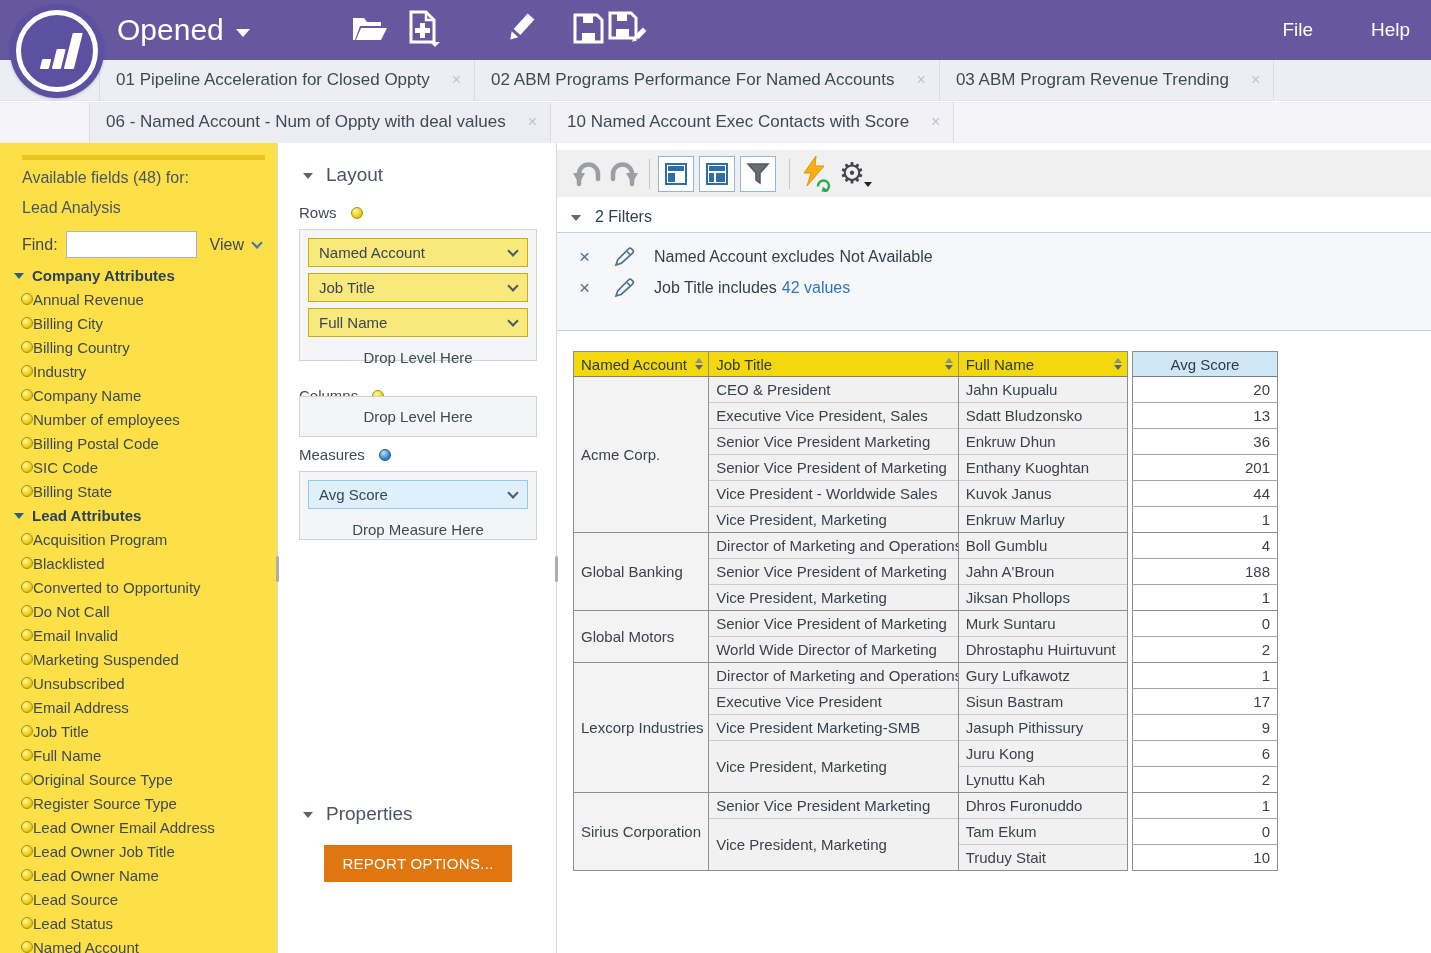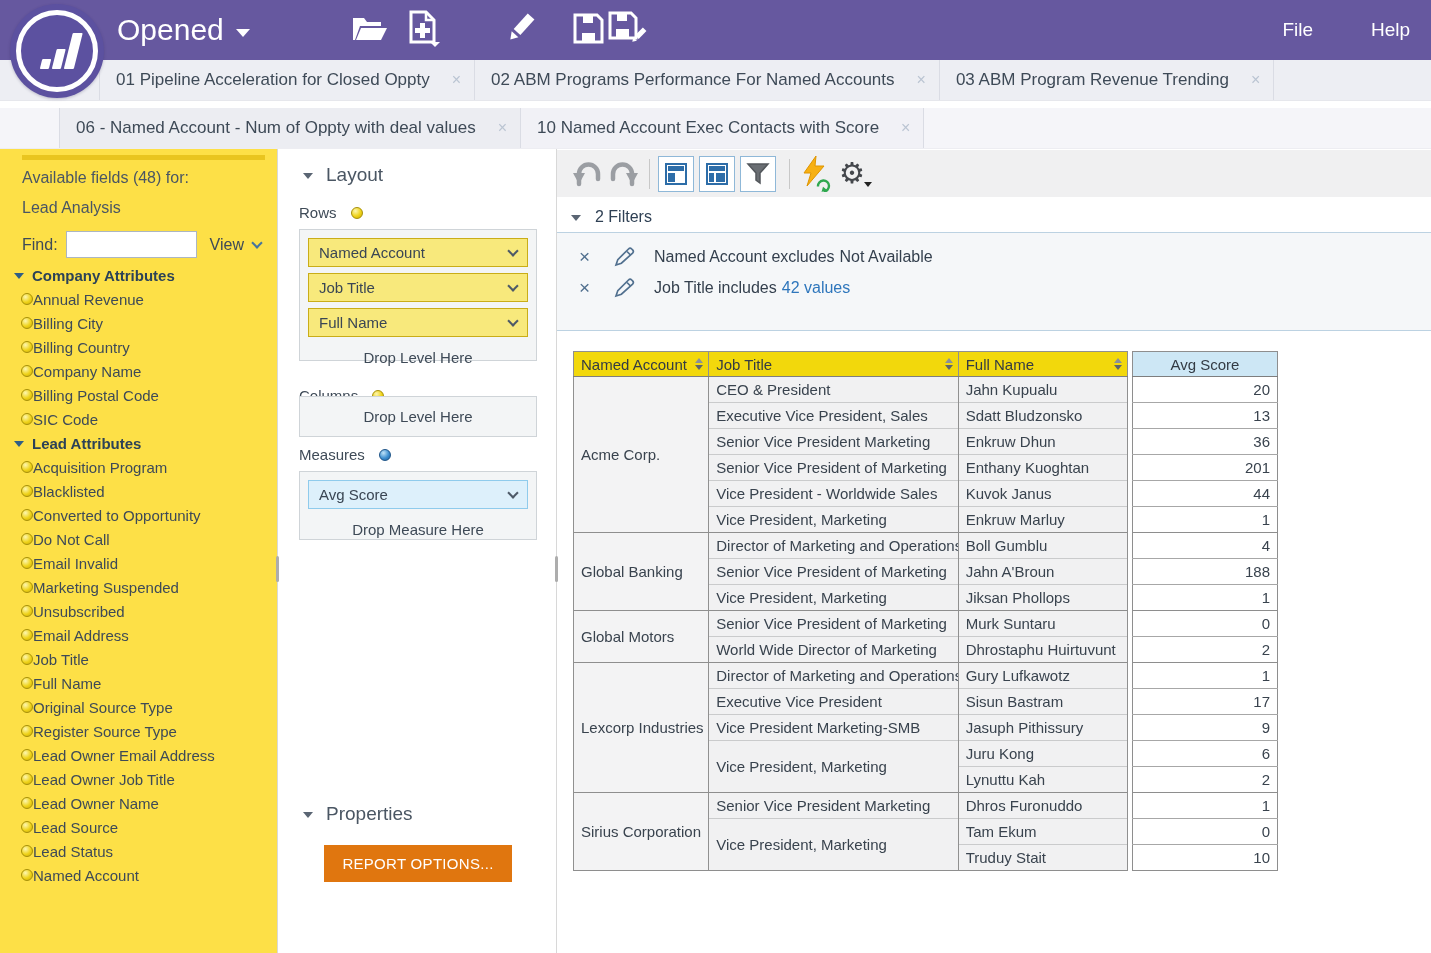--- a/index.html
+++ b/index.html
@@ -16,21 +16,21 @@
   .hdr-title{position:absolute;left:117px;top:0;height:60px;display:flex;align-items:center;gap:12px;
              color:#fff;font-size:30px;font-weight:300;cursor:pointer}
   .caret-w{width:0;height:0;border-left:7px solid transparent;border-right:7px solid transparent;
            border-top:8px solid #fff;margin-top:6px}
   .hbtn{position:absolute;top:0;height:60px;display:flex;align-items:center;justify-content:center;width:44px;cursor:pointer}
   .hdr-menu-item{position:absolute;top:0;height:60px;display:flex;align-items:center;color:#fff;font-size:19px;cursor:pointer}
 
   
   .tabs{position:absolute;left:0;right:0;display:flex;z-index:10}
   .tabs1{top:60px;height:41px;background:#EDEEF3;border-bottom:1px solid #E6E7EC;padding-left:99px}
-  .tabs2{top:108px;height:41px;background:#F5F5F9;border-bottom:1px solid #EDEDF2;padding-left:59px}
+  .tabs2{top:102px;height:41px;background:#F5F5F9;border-bottom:1px solid #EDEDF2;padding-left:89px}
   .tab{display:flex;align-items:center;padding:0 13px 0 16px;font-size:17px;color:#3E4A57;
        border-right:1px solid #DADCE4;cursor:pointer;white-space:nowrap}
   .tab:first-child{border-left:1px solid #DADCE4}
   .tabs2 .tab{background:#ECEDF2}
   .tabs2 .tab.active{background:#F1F1F6}
   .tab .x{margin-left:22px;color:#BAC4D2;font-size:16px;line-height:1;cursor:pointer}
 
   
   .sidebar{position:absolute;top:143px;left:0;width:278px;bottom:0;background:#fde047;border-right:1px solid #D8D8D8}
   .ybar{position:absolute;left:22px;top:12px;width:243px;height:5px;background:#E9C51F}
@@ -240,29 +240,41 @@
     <div class="f-item">
         <span class="dot"></span>
         <span>Billing City</span>
       </div>
     <div class="f-item">
         <span class="dot"></span>
         <span>Billing Country</span>
       </div>
     <div class="f-item">
         <span class="dot"></span>
+        <span>Industry</span>
+      </div>
+    <div class="f-item">
+        <span class="dot"></span>
         <span>Company Name</span>
       </div>
     <div class="f-item">
         <span class="dot"></span>
+        <span>Number of employees</span>
+      </div>
+    <div class="f-item">
+        <span class="dot"></span>
         <span>Billing Postal Code</span>
       </div>
     <div class="f-item">
         <span class="dot"></span>
         <span>SIC Code</span>
+      </div>
+    <div class="f-item">
+        <span class="dot"></span>
+        <span>Billing State</span>
       </div>
     <div class="sec">
       <span class="tri"></span>
       <span>Lead Attributes</span>
     </div>
     <div class="f-item">
         <span class="dot"></span>
         <span>Acquisition Program</span>
       </div>
     <div class="f-item">

